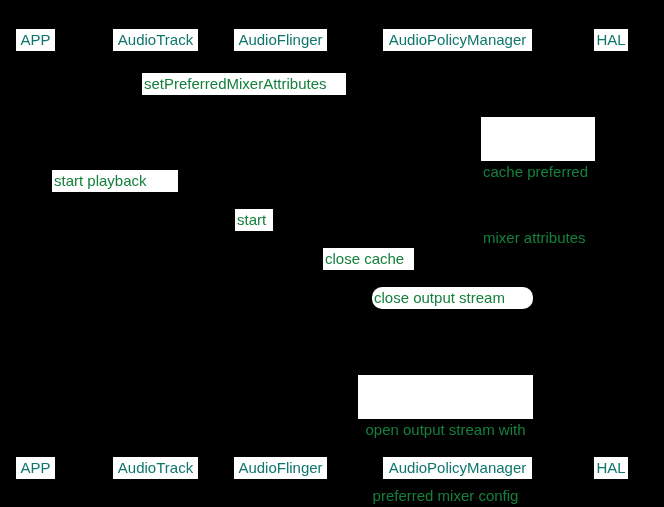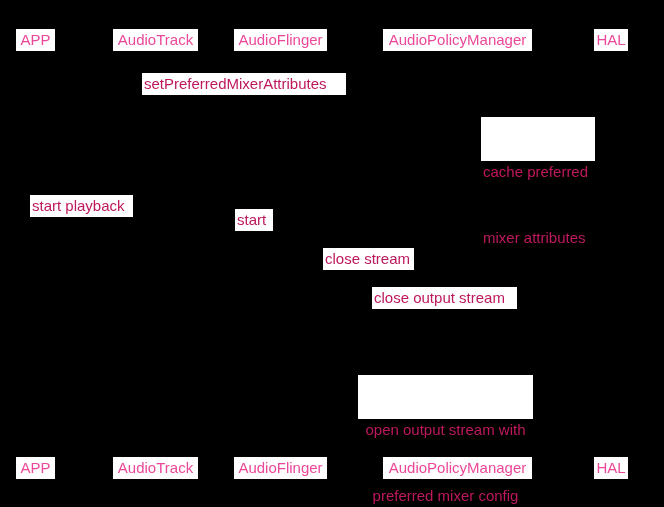--- a/index.html
+++ b/index.html
@@ -18,33 +18,33 @@
   
   .lifeline {
     position: absolute;
     width: 1px;
     background: #000000;
   }
   .lifeline-head,
   .lifeline-foot {
     position: absolute;
     background: #ffffff;
-    color: #ec4899;
+    color: #0f766e;
     font-size: 15px;
     line-height: 22px;
     height: 22px;
     padding: 0 1px;
     white-space: nowrap;
     text-align: center;
     box-sizing: border-box;
   }
   .msg-label {
     position: absolute;
     background: #ffffff;
-    color: #be185d;
+    color: #15803d;
     font-size: 15px;
     line-height: 22px;
     padding: 0 2px;
     white-space: pre;
     box-sizing: border-box;
   }
   .msg-label.two-line {
     line-height: 22px;
   }
   .msg-label.align-left { text-align: left; }
@@ -86,27 +86,27 @@
 
   <div class="lifeline-head" style="left:594px; top:29px; width:34px;">HAL</div>
 
   <div class="msg-label align-left" style="left:142px; top:73px; width:204px; height:22px;">setPreferredMixerAttributes</div>
 
   <div class="msg-label two-line align-left" style="left:481px; top:117px; width:114px; height:44px;">
     <div>cache preferred</div>
     <div>mixer attributes</div>
   </div>
 
-  <div class="msg-label align-left" style="left:30px; top:170px; width:103px; height:22px;margin-top:25px;">start playback</div>
+  <div class="msg-label align-left" style="left:52px; top:170px; width:126px; height:22px;">start playback</div>
 
   <div class="msg-label align-left" style="left:199px; top:209px; width:38px; height:22px;margin-left:36px;">start</div>
 
-  <div class="msg-label align-left" style="left:323px; top:248px; width:91px; height:22px;">close stream</div>
+  <div class="msg-label align-left" style="left:323px; top:248px; width:91px; height:22px;">close cache</div>
 
-  <div class="msg-label align-left" style="left:372px; top:287px; width:145px; height:22px;">close output stream</div>
+  <div class="msg-label align-left" style="left:372px; top:287px; width:161px; height:22px;border-radius:10px;">close output stream</div>
 
 
   <div class="msg-label two-line align-center" style="left:358px; top:375px; width:175px; height:44px;">
     <div>open output stream with</div>
     <div>preferred mixer config</div>
   </div>
 
   <div class="lifeline-foot" style="left:16px; top:457px; width:39px;">APP</div>
 
   <div class="lifeline-foot" style="left:113px; top:457px; width:85px;">AudioTrack</div>

